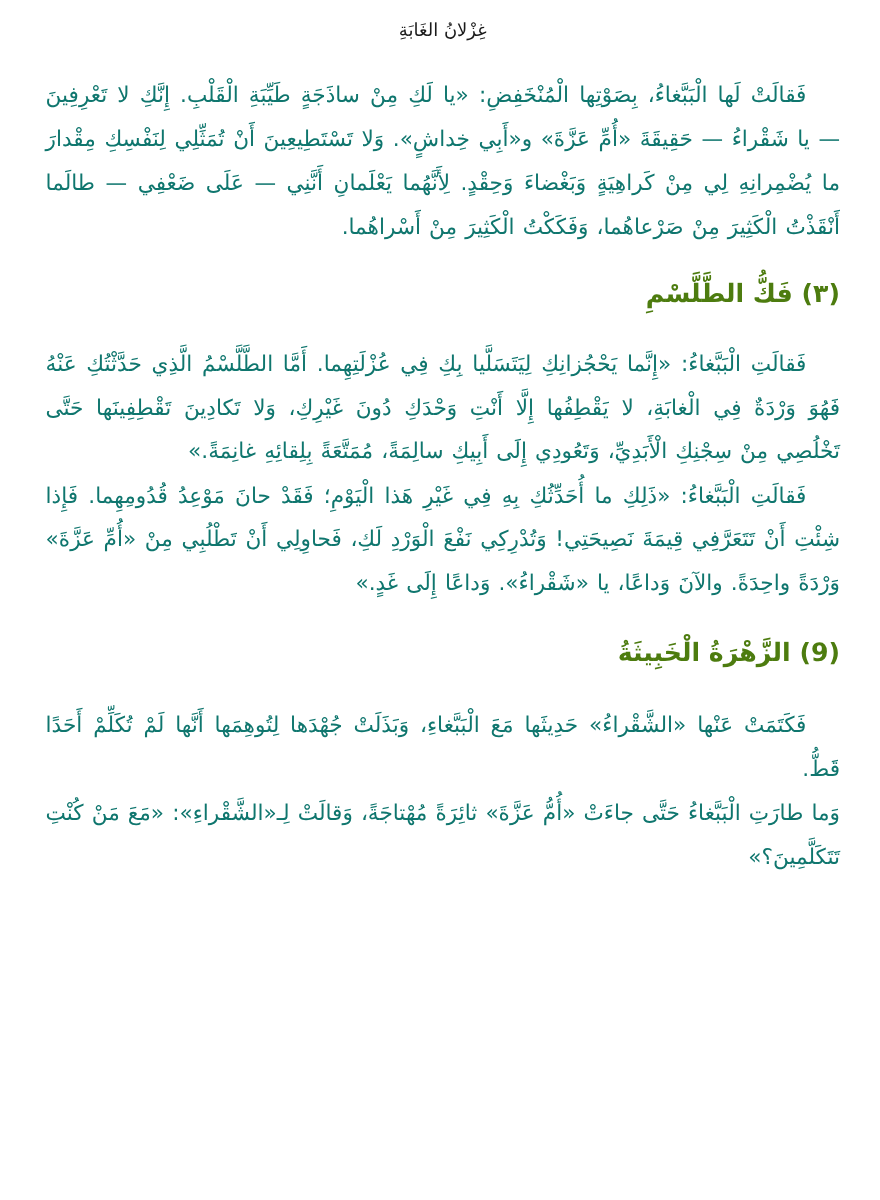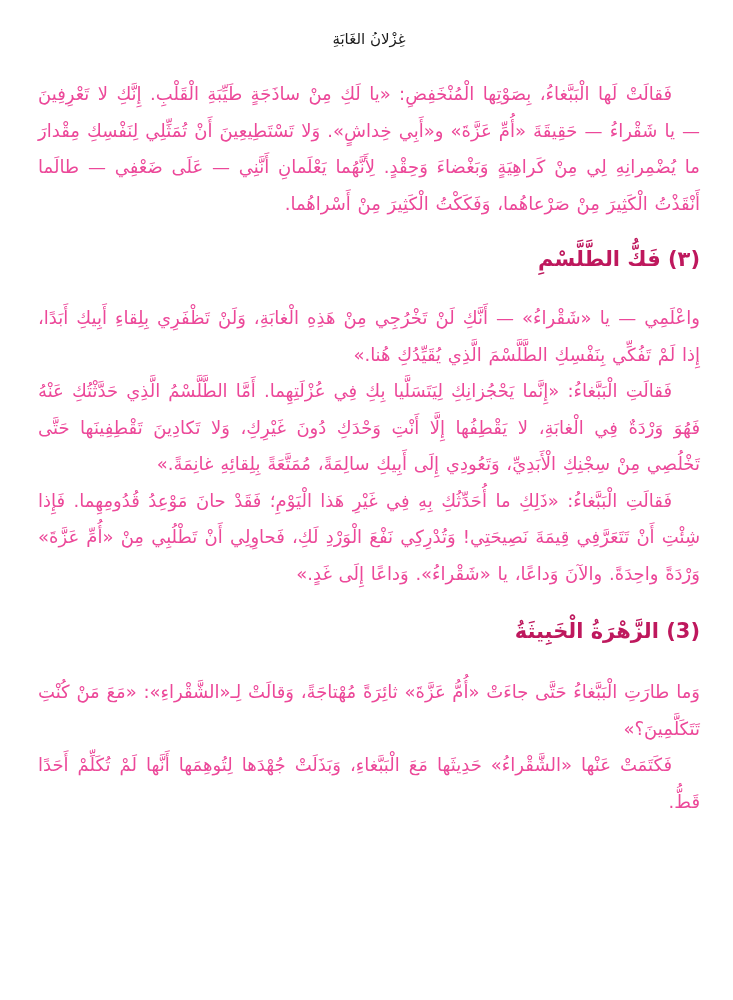--- a/index.html
+++ b/index.html
@@ -4,21 +4,21 @@
 <style>
   html, body {
     margin: 0;
     padding: 0;
     background: #ffffff;
   }
   .book-page {
     position: relative;
     width: 733px;
     height: 916px;
-    margin: 16px auto;
+    margin: 2px auto;
     background: #ffffff;
     color: #111111;
     font-family: "DejaVu Sans", sans-serif;
     direction: rtl;
     box-sizing: border-box;
     padding: 12px 33px 10px 38px;
     overflow: hidden;
   }
   .running-head {
     direction: rtl;
@@ -29,59 +29,58 @@
     margin: 0 0 26px 0;
     line-height: 22px;
   }
   .body-para {
     direction: rtl;
     text-align: justify;
     font-size: 18px;
     line-height: 36.5px;
     margin: 0;
     text-indent: 28px;
-    color: #ec4899;
+    color: #0f766e;
     word-spacing: 1px;
   }
   .body-para.no-indent {
     text-indent: 0;
   }
   .section-heading {
     direction: rtl;
     text-align: right;
     font-weight: 700;
     font-size: 21px;
     line-height: 30px;
     margin: 22px 0 26px 0;
-    color: #be185d;
+    color: #4d7c0f;
   }
   .section-heading.second {
     margin-top: 24px;
     margin-bottom: 28px;
   }
 </style>
 </head>
 <body>
 
 <div class="book-page">
 
   <div class="running-head">غِزْلانُ الغَابَةِ</div>
 
   <p class="body-para">فَقالَتْ لَها الْبَبَّغاءُ، بِصَوْتِها الْمُنْخَفِضِ: «يا لَكِ مِنْ ساذَجَةٍ طَيِّبَةِ الْقَلْبِ. إِنَّكِ لا تَعْرِفِينَ — يا شَقْراءُ — حَقِيقَةَ «أُمِّ عَزَّةَ» و«أَبِي خِداشٍ». وَلا تَسْتَطِيعِينَ أَنْ تُمَثِّلِي لِنَفْسِكِ مِقْدارَ ما يُضْمِرانِهِ لِي مِنْ كَراهِيَةٍ وَبَغْضاءَ وَحِقْدٍ. لِأَنَّهُما يَعْلَمانِ أَنَّنِي — عَلَى ضَعْفِي — طالَما أَنْقَذْتُ الْكَثِيرَ مِنْ صَرْعاهُما، وَفَكَكْتُ الْكَثِيرَ مِنْ أَسْراهُما.</p>
 
   <h2 class="section-heading">(٣) فَكُّ الطَّلَّسْمِ</h2>
 
-  <p class="body-para no-indent">واعْلَمِي — يا «شَقْراءُ» — أَنَّكِ لَنْ تَخْرُجِي مِنْ هَذِهِ الْغابَةِ، وَلَنْ تَظْفَرِي بِلِقاءِ أَبِيكِ أَبَدًا، إِذا لَمْ تَفُكِّي بِنَفْسِكِ الطَّلَّسْمَ الَّذِي يُقَيِّدُكِ هُنا.»</p>
 
 
   <p class="body-para">فَقالَتِ الْبَبَّغاءُ: «إِنَّما يَحْجُزانِكِ لِيَتَسَلَّيا بِكِ فِي عُزْلَتِهِما. أَمَّا الطَّلَّسْمُ الَّذِي حَدَّثْتُكِ عَنْهُ فَهُوَ وَرْدَةٌ فِي الْغابَةِ، لا يَقْطِفُها إِلَّا أَنْتِ وَحْدَكِ دُونَ غَيْرِكِ، وَلا تَكادِينَ تَقْطِفِينَها حَتَّى تَخْلُصِي مِنْ سِجْنِكِ الْأَبَدِيِّ، وَتَعُودِي إِلَى أَبِيكِ سالِمَةً، مُمَتَّعَةً بِلِقائِهِ غانِمَةً.»</p>
 
 
   <p class="body-para">فَقالَتِ الْبَبَّغاءُ: «ذَلِكِ ما أُحَدِّثُكِ بِهِ فِي غَيْرِ هَذا الْيَوْمِ؛ فَقَدْ حانَ مَوْعِدُ قُدُومِهِما. فَإِذا شِئْتِ أَنْ تَتَعَرَّفِي قِيمَةَ نَصِيحَتِي! وَتُدْرِكِي نَفْعَ الْوَرْدِ لَكِ، فَحاوِلِي أَنْ تَطْلُبِي مِنْ «أُمِّ عَزَّةَ» وَرْدَةً واحِدَةً. والآنَ وَداعًا، يا «شَقْراءُ». وَداعًا إِلَى غَدٍ.»</p>
 
-  <h2 class="section-heading second">(3) الزَّهْرَةُ الْخَبِيثَةُ</h2>
+  <h2 class="section-heading second">(9) الزَّهْرَةُ الْخَبِيثَةُ</h2>
+
+  <p class="body-para">فَكَتَمَتْ عَنْها «الشَّقْراءُ» حَدِيثَها مَعَ الْبَبَّغاءِ، وَبَذَلَتْ جُهْدَها لِتُوهِمَها أَنَّها لَمْ تُكَلِّمْ أَحَدًا قَطُّ.</p>
 
   <p class="body-para no-indent">وَما طارَتِ الْبَبَّغاءُ حَتَّى جاءَتْ «أُمُّ عَزَّةَ» ثائِرَةً مُهْتاجَةً، وَقالَتْ لِـ«الشَّقْراءِ»: «مَعَ مَنْ كُنْتِ تَتَكَلَّمِينَ؟»</p>
-
-  <p class="body-para">فَكَتَمَتْ عَنْها «الشَّقْراءُ» حَدِيثَها مَعَ الْبَبَّغاءِ، وَبَذَلَتْ جُهْدَها لِتُوهِمَها أَنَّها لَمْ تُكَلِّمْ أَحَدًا قَطُّ.</p>
 
 
 </div>
 
 </body></html>

